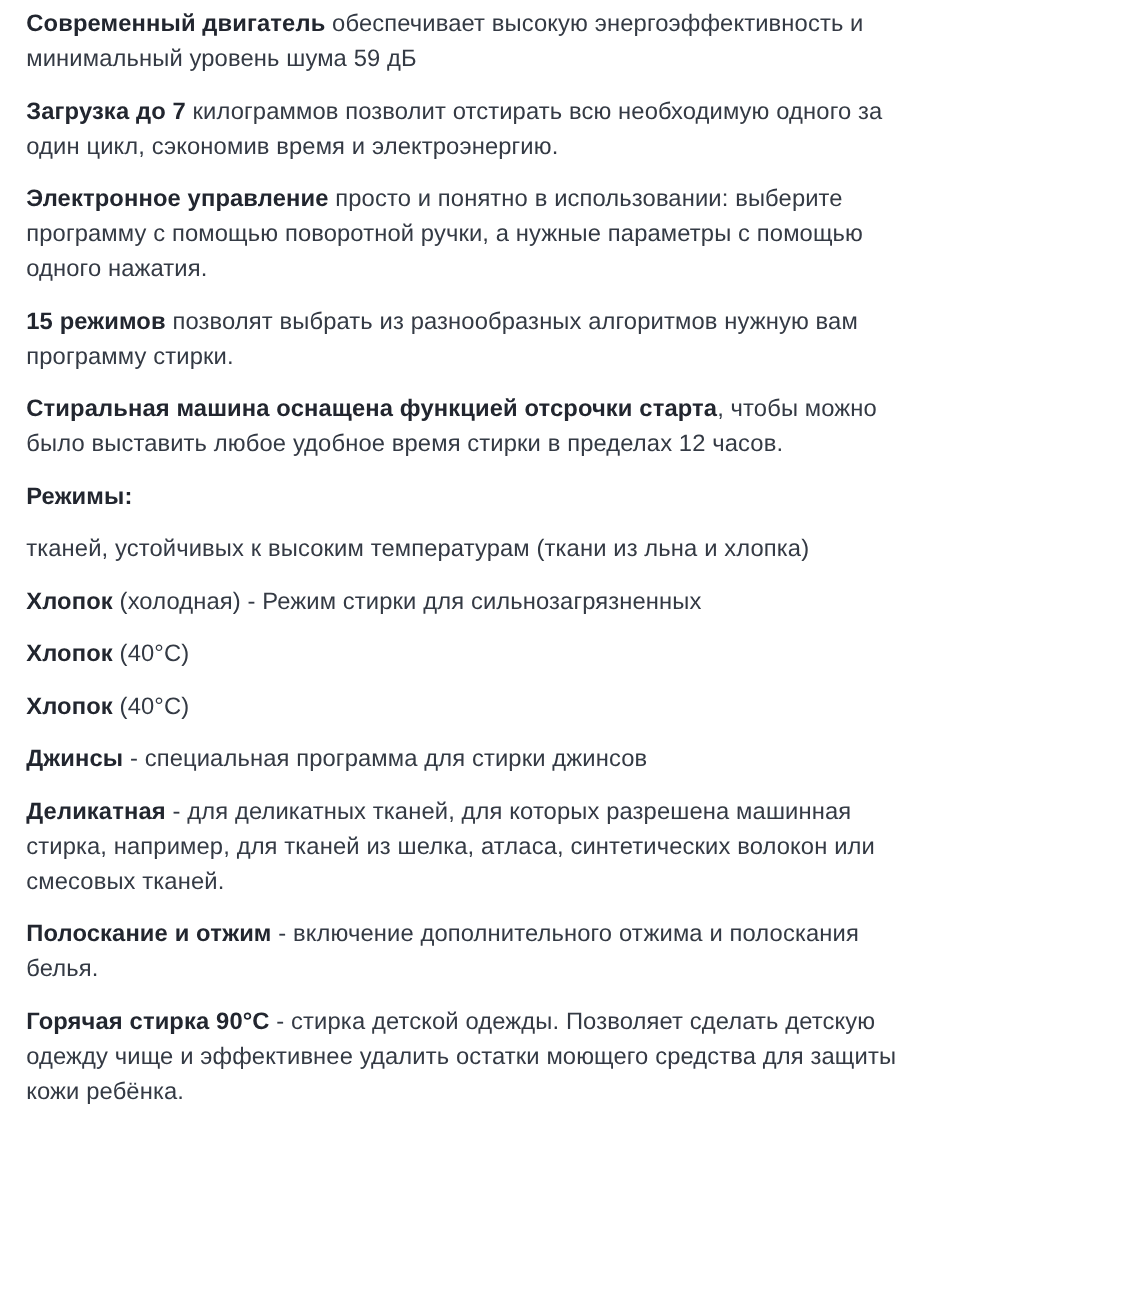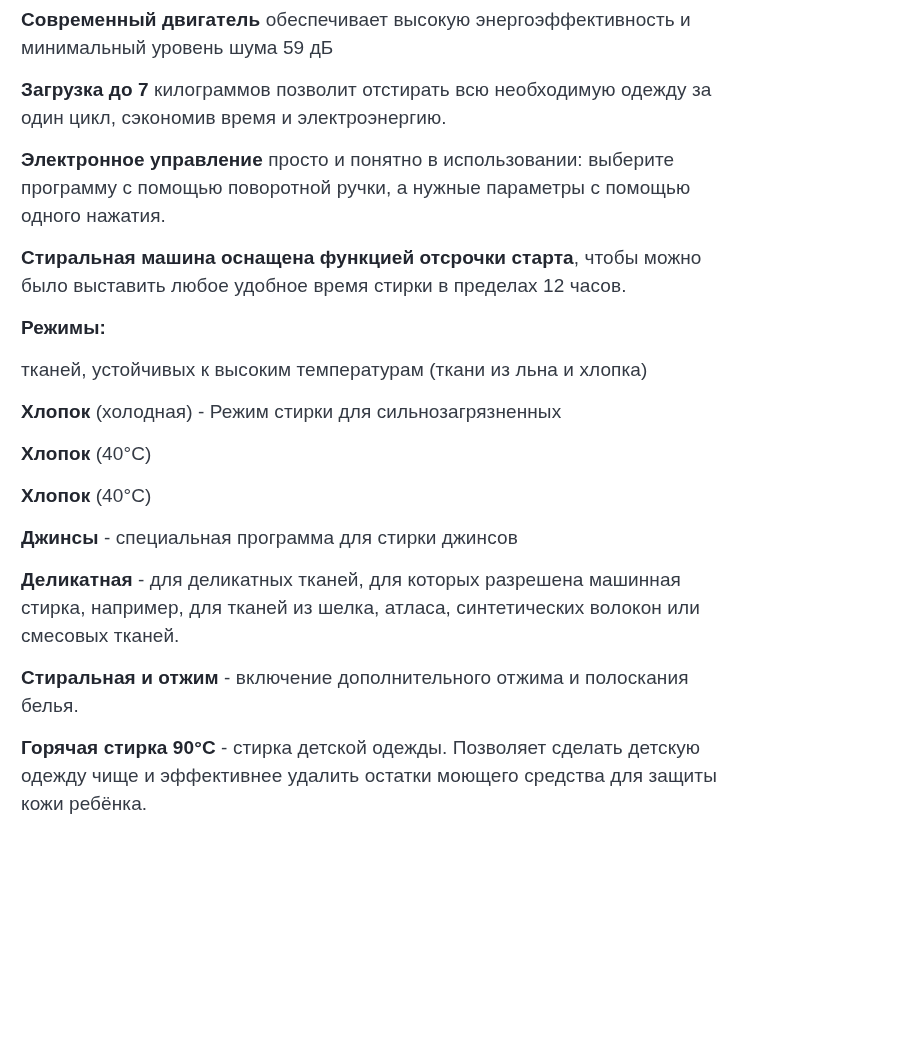--- a/index.html
+++ b/index.html
@@ -25,25 +25,26 @@
   .para b {
     font-weight: 700;
     color: #22262f;
   }
 </style>
 </head>
 <body>
 
 <div class="page">
   <p class="para"><b>Современный двигатель</b><span> обеспечивает высокую энергоэффективность и минимальный уровень шума 59 дБ</span></p>
-  <p class="para"><b>Загрузка до 7</b><span> килограммов позволит отстирать всю необходимую одежду за один цикл, сэкономив время и электроэнергию.</span></p>
+  <p class="para"><b>Загрузка до 7</b><span> килограммов позволит отстирать всю необходимую одного за один цикл, сэкономив время и электроэнергию.</span></p>
   <p class="para"><b>Электронное управление</b><span> просто и понятно в использовании: выберите программу с помощью поворотной ручки, а нужные параметры с помощью одного нажатия.</span></p>
+  <p class="para"><b>15 режимов</b><span> позволят выбрать из разнообразных алгоритмов нужную вам программу стирки.</span></p>
   <p class="para"><b>Стиральная машина оснащена функцией отсрочки старта</b><span>, чтобы можно было выставить любое удобное время стирки в пределах 12 часов.</span></p>
   <p class="para"><b>Режимы:</b><span></span></p>
   <p class="para"><b></b><span>тканей, устойчивых к высоким температурам (ткани из льна и хлопка)</span></p>
   <p class="para"><b>Хлопок</b><span> (холодная) - Режим стирки для сильнозагрязненных</span></p>
   <p class="para"><b>Хлопок</b><span> (40°С)</span></p>
   <p class="para"><b>Хлопок</b><span> (40°С)</span></p>
   <p class="para"><b>Джинсы</b><span> - специальная программа для стирки джинсов</span></p>
   <p class="para"><b>Деликатная</b><span> - для деликатных тканей, для которых разрешена машинная стирка, например, для тканей из шелка, атласа, синтетических волокон или смесовых тканей.</span></p>
-  <p class="para"><b>Стиральная и отжим</b><span> - включение дополнительного отжима и полоскания белья.</span></p>
+  <p class="para"><b>Полоскание и отжим</b><span> - включение дополнительного отжима и полоскания белья.</span></p>
   <p class="para"><b>Горячая стирка 90°С</b><span> - стирка детской одежды. Позволяет сделать детскую одежду чище и эффективнее удалить остатки моющего средства для защиты кожи ребёнка.</span></p>
 </div>
 
 </body></html>

